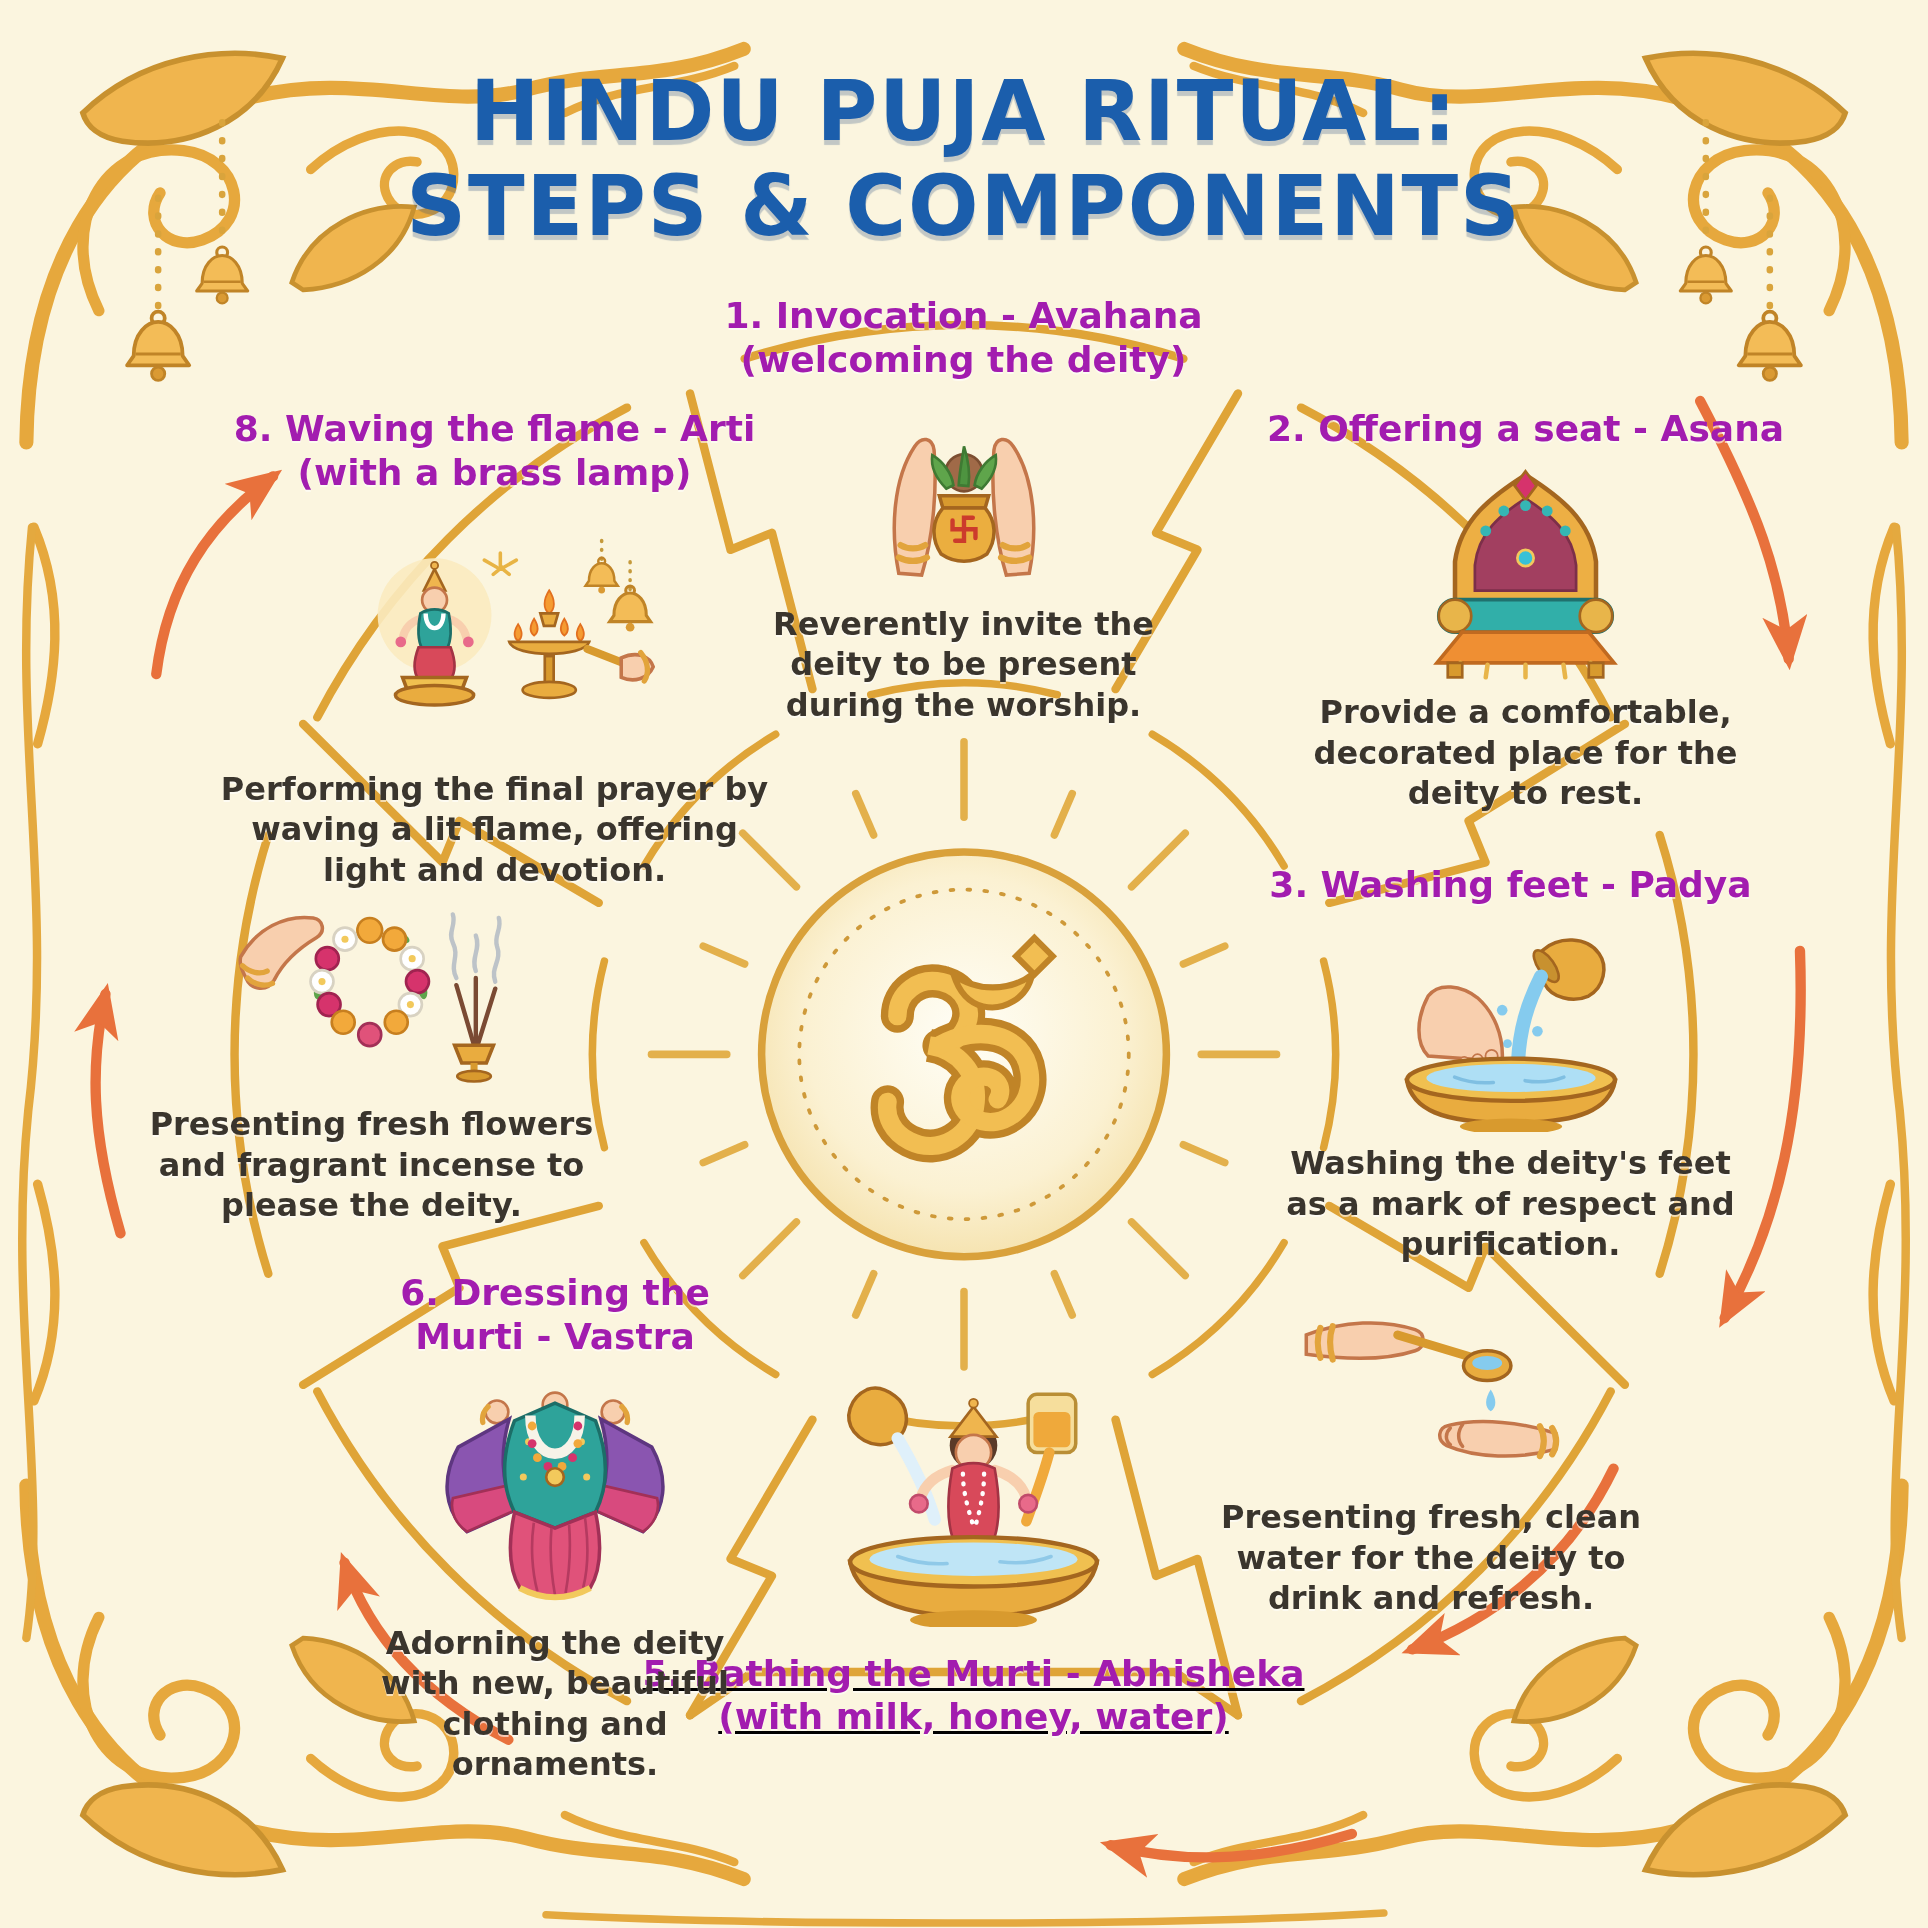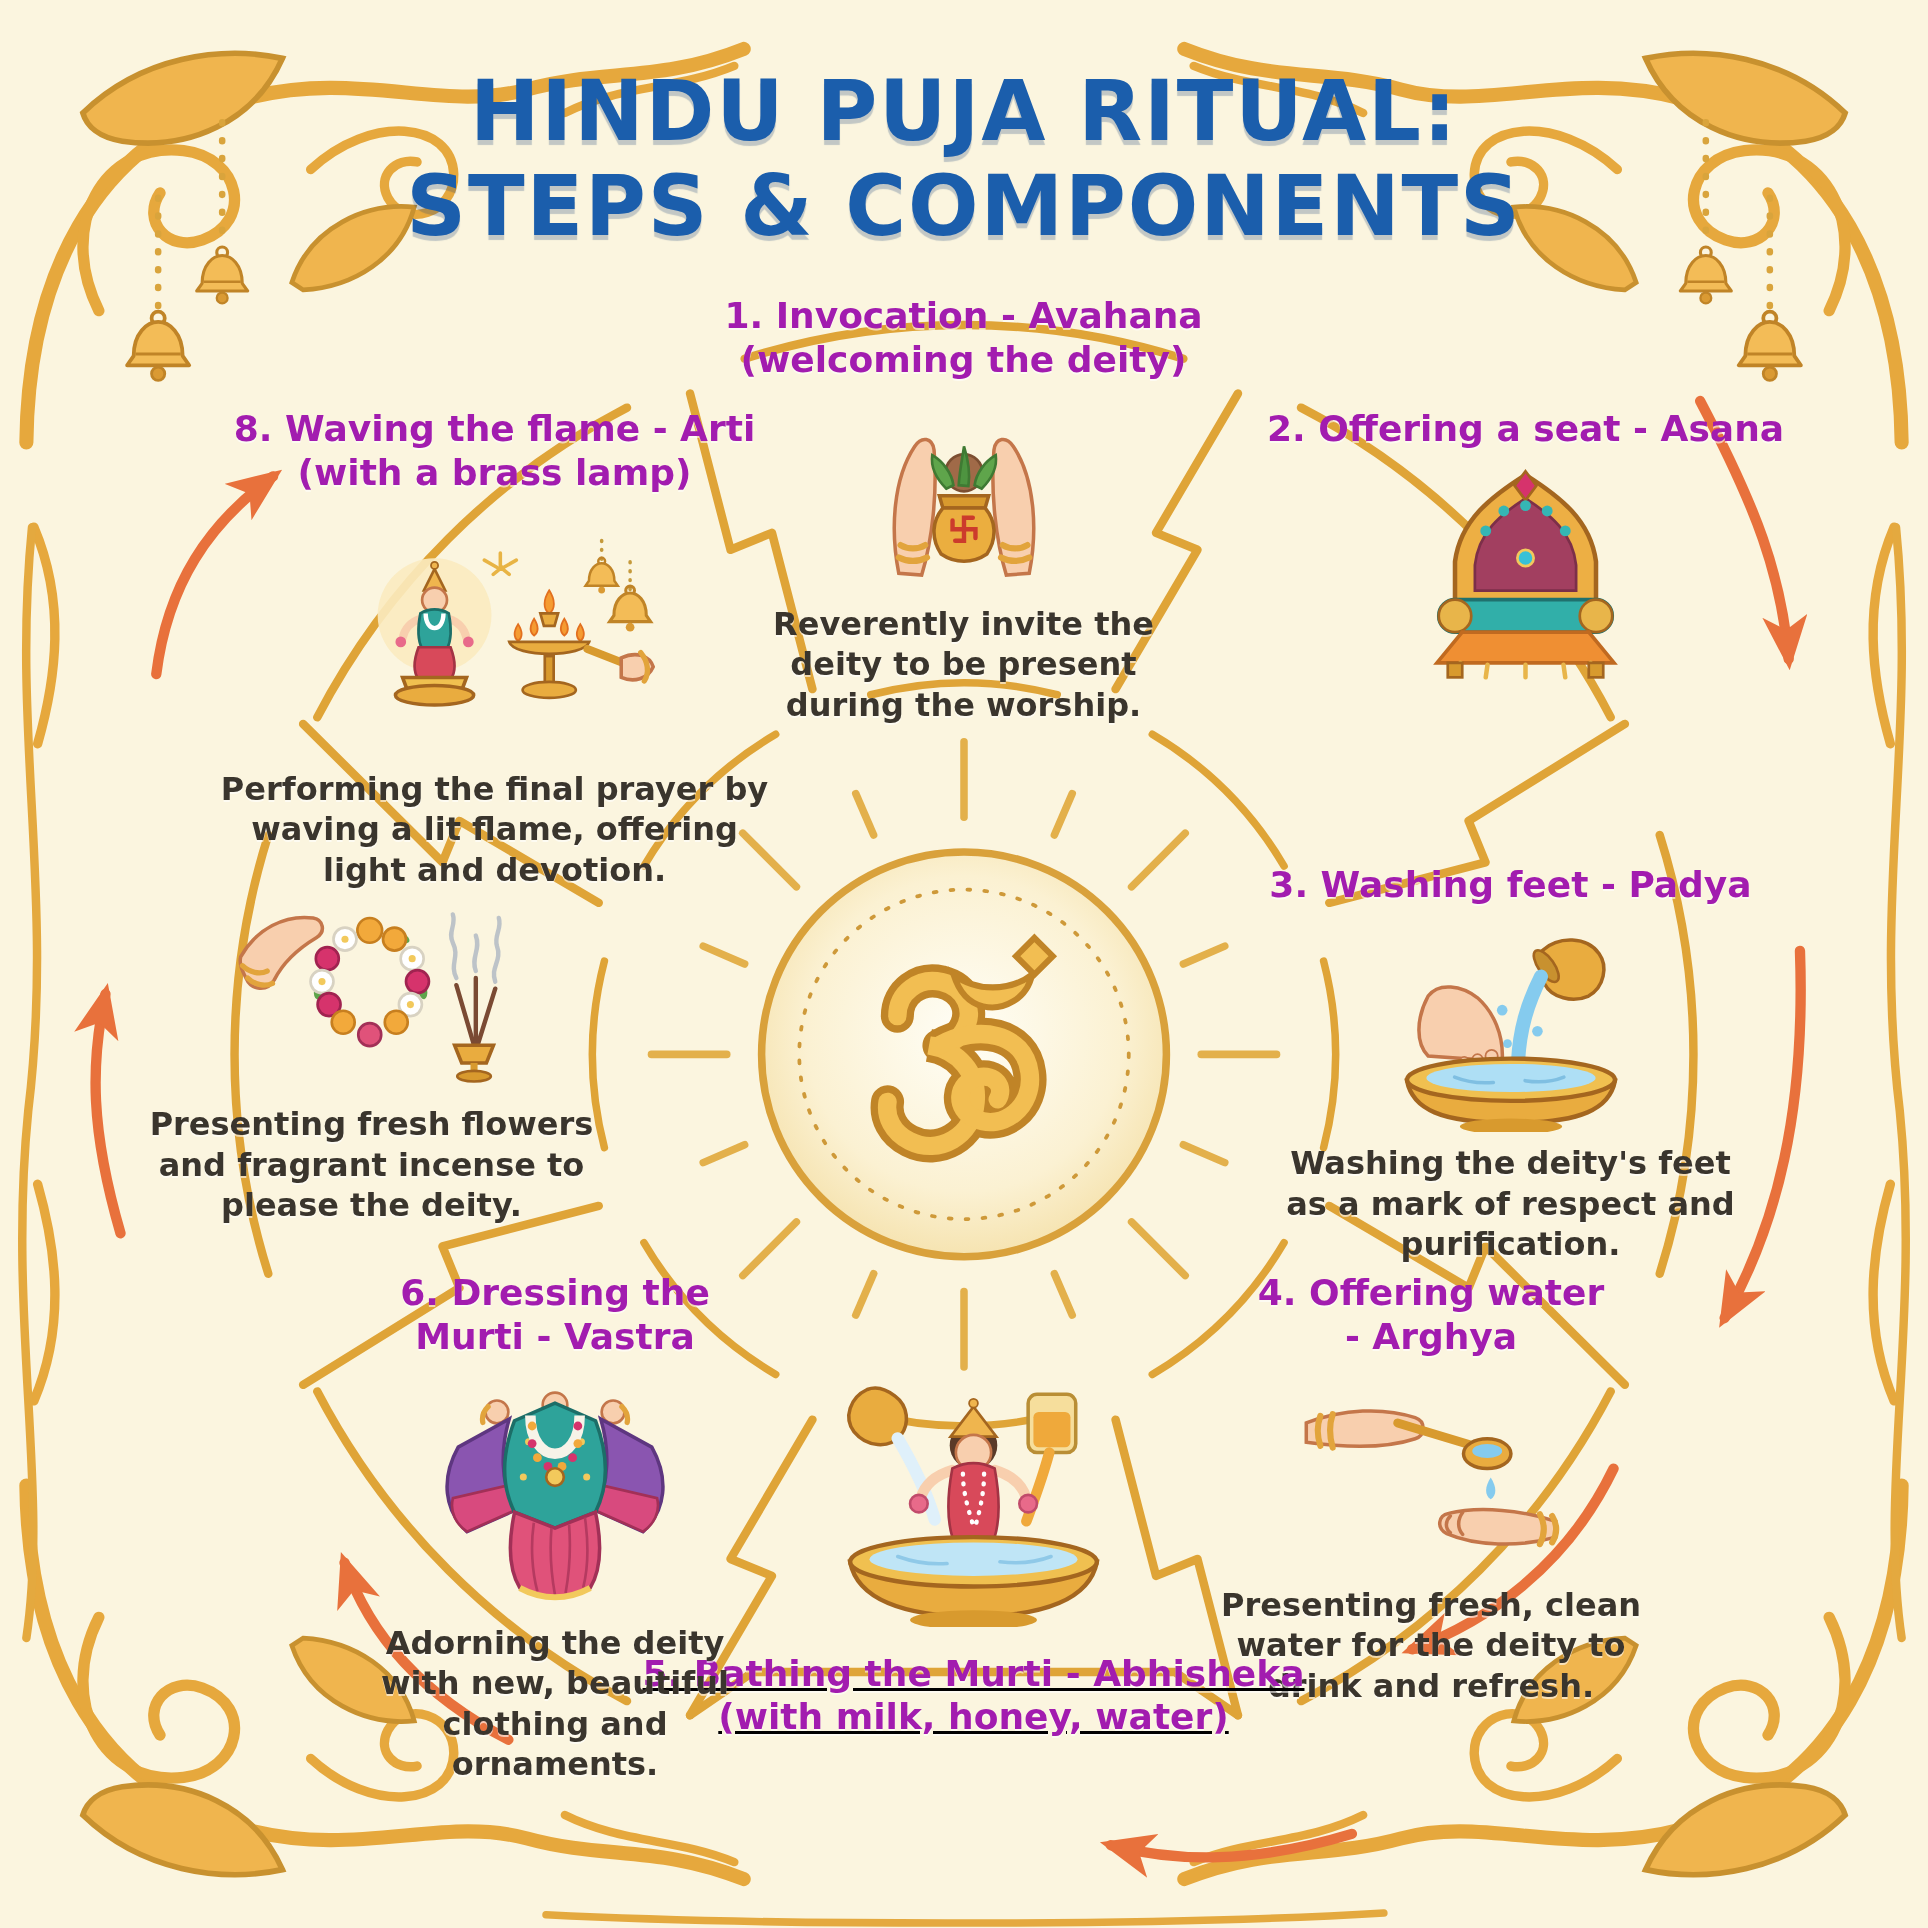--- a/index.html
+++ b/index.html
@@ -217,20 +217,21 @@
           <circle cx="130" cy="104" r="9" fill="#37C1D8" stroke="#F2C95C" stroke-width="3"></circle>
         <rect x="34" y="150" width="192" height="36" rx="18" fill="#31AFA9" stroke="#20716E" stroke-width="4"></rect>
         <circle cx="52" cy="168" r="18" fill="#E8B54A" stroke="#A4661F" stroke-width="3"></circle>
         <circle cx="208" cy="168" r="18" fill="#E8B54A" stroke="#A4661F" stroke-width="3"></circle>
         <path d="M60,186 L200,186 L228,220 L32,220 Z" fill="#EF8F33" stroke="#C06A20" stroke-width="4"></path>
         <path d="M58,220 l-4,14 M88,222 l-2,14 M130,222 l0,14 M172,222 l2,14 M202,220 l4,14" stroke="#E8B54A" stroke-width="5" stroke-linecap="round"></path>
         <rect x="44" y="220" width="16" height="16" fill="#D89A2E" stroke="#A4661F" stroke-width="3"></rect>
         <rect x="200" y="220" width="16" height="16" fill="#D89A2E" stroke="#A4661F" stroke-width="3"></rect>
       </svg>
     </div>
+    <p class="step-desc" style="max-width:471px;">Provide a comfortable, decorated place for the deity to rest.</p>
   </div>
 
   <div class="step" id="step-3">
     <h3 class="step-title">3. Washing feet - Padya</h3>
     <div class="step-icon">
       <svg width="282" height="212" viewBox="0 0 320 240">
         <path d="M196,34 C214,18 246,18 260,38 C270,52 266,76 248,86 C230,94 206,88 198,72 C192,58 190,46 196,34 Z" fill="#E9AC3F" stroke="#A4661F" stroke-width="4"></path>
         <ellipse cx="200" cy="52" rx="9" ry="21" transform="rotate(-35 200 52)" fill="#C8912F" stroke="#A4661F" stroke-width="3"></ellipse>
         <path d="M194,64 C178,96 170,124 168,160" fill="none" stroke="#85CBEE" stroke-width="16" stroke-linecap="round"></path>
         <circle cx="150" cy="102" r="6" fill="#85CBEE"></circle>
@@ -244,22 +245,20 @@
         <ellipse cx="160" cy="234" rx="58" ry="9" fill="#D89A2E"></ellipse>
         <ellipse cx="160" cy="181" rx="118" ry="24" fill="#F0C050" stroke="#A4661F" stroke-width="5"></ellipse>
         <ellipse cx="160" cy="179" rx="96" ry="16" fill="#AEDFF5"></ellipse>
         <path d="M96,178 q20,8 44,6 M176,182 q24,4 44,-4" fill="none" stroke="#7FBFE2" stroke-width="4" stroke-linecap="round"></path>
       </svg>
     </div>
     <p class="step-desc" style="max-width:490px;">Washing the deity's feet as a mark of respect and purification.</p>
   </div>
 
   <div class="step" id="step-4">
-    <h3 class="step-title">4. Offering water
-- Arghya</h3>
     <div class="step-icon">
       <svg width="282" height="202" viewBox="0 0 320 230">
         <path d="M18,58 C60,42 106,40 142,52 C154,56 154,72 142,76 C106,88 62,86 18,80 Z" fill="#F8CFAE" stroke="#C4764A" stroke-width="4"></path>
         <path d="M34,50 C30,61 30,72 34,84 M48,48 C44,60 44,72 48,86" fill="none" stroke="#E2A43C" stroke-width="7" stroke-linecap="round"></path>
         <line x1="122" y1="58" x2="208" y2="84" stroke="#D89A2E" stroke-width="10" stroke-linecap="round"></line>
         <ellipse cx="224" cy="93" rx="27" ry="17" fill="#E9AC3F" stroke="#A4661F" stroke-width="4"></ellipse>
         <ellipse cx="224" cy="90" rx="17" ry="8" fill="#85CBEE"></ellipse>
         <path d="M228,120 C235,131 235,140 228,145 C221,140 221,131 228,120 Z" fill="#85CBEE"></path>
         <path d="M302,188 C260,200 210,198 178,184 C166,178 168,163 180,161 C216,152 266,158 302,170 Z" fill="#F8CFAE" stroke="#C4764A" stroke-width="4"></path>
         <path d="M182,164 C176,170 176,178 182,183 M196,160 C190,168 190,178 196,185" fill="none" stroke="#C4764A" stroke-width="4" stroke-linecap="round"></path>

